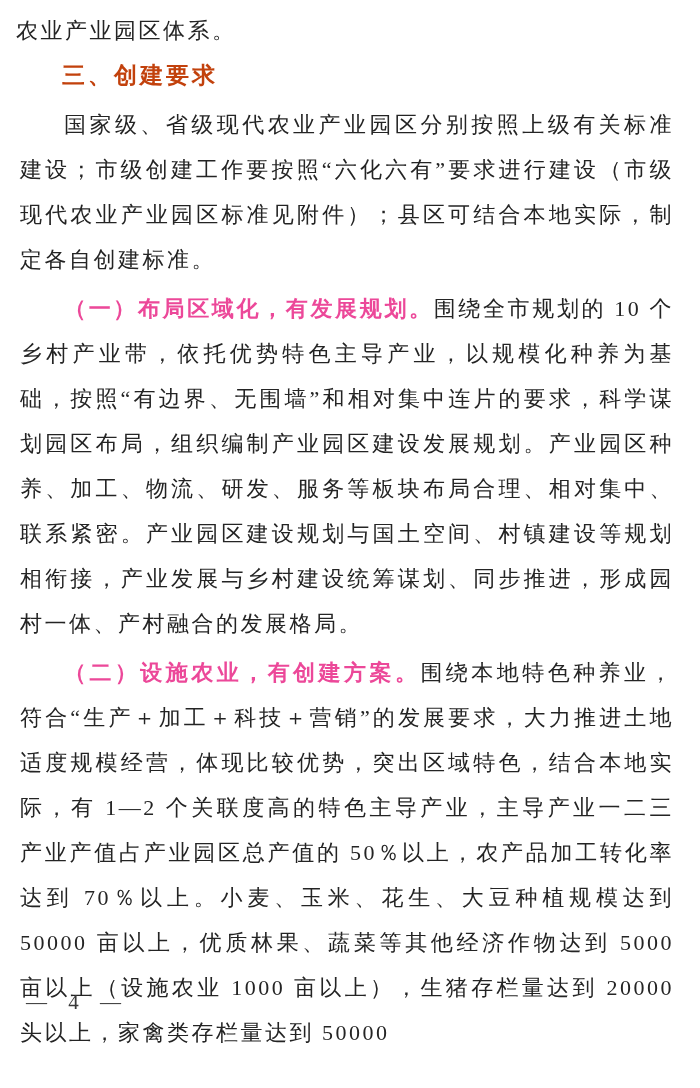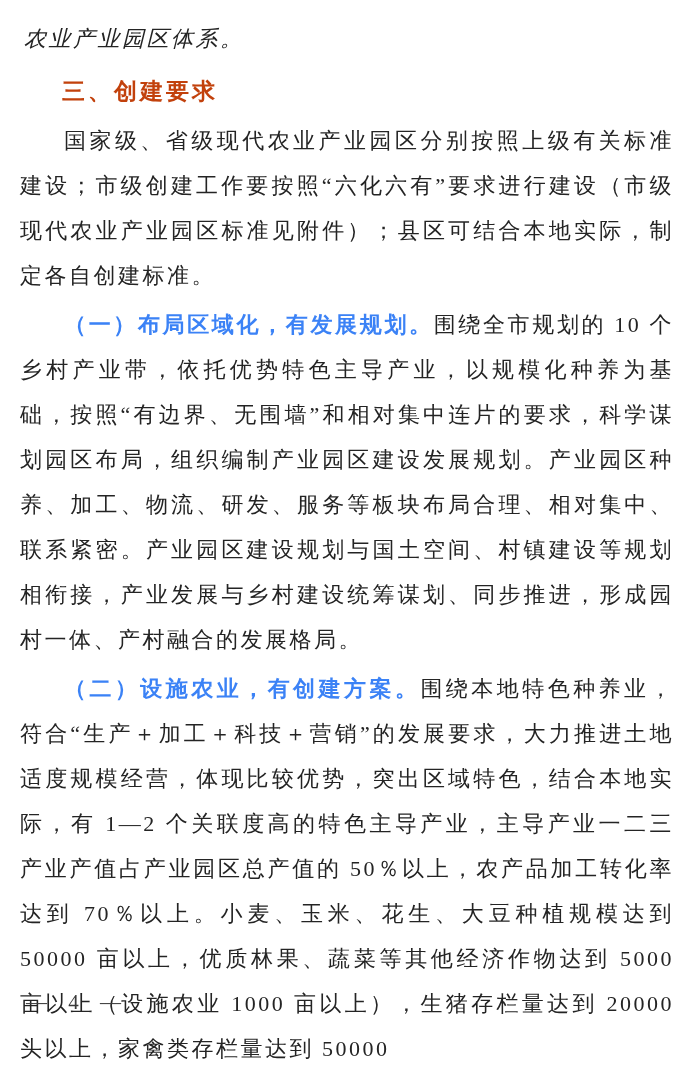--- a/index.html
+++ b/index.html
@@ -19,41 +19,40 @@
     color: #242424;
   }
   .body-text {
     font-size: 22px;
     line-height: 45px;
     letter-spacing: 2.5px;
     text-align: justify;
     text-justify: inter-character;
   }
   .continuation {
-    margin: 8px;
+    margin: 0;
     text-indent: 0;
-    font-style: italic;
   }
   .section-heading {
     margin: 0;
     font-family: "Liberation Sans", "DejaVu Sans", sans-serif;
     font-weight: 700;
     font-size: 23px;
     line-height: 45px;
     letter-spacing: 3px;
     text-indent: 2em;
     color: #c2410c;
   }
   .para {
     margin: 4px;
     text-indent: 2em;
   }
   .para .lead {
     font-weight: 700;
-    color: #3b82f6;
+    color: #ec4899;
   }
   .page-footer {
     position: absolute;
     left: 26px;
     top: 990px;
     font-size: 21px;
     letter-spacing: 8px;
     color: #3a3a3a;
     font-family: "Liberation Serif", "DejaVu Serif", serif;
   }

